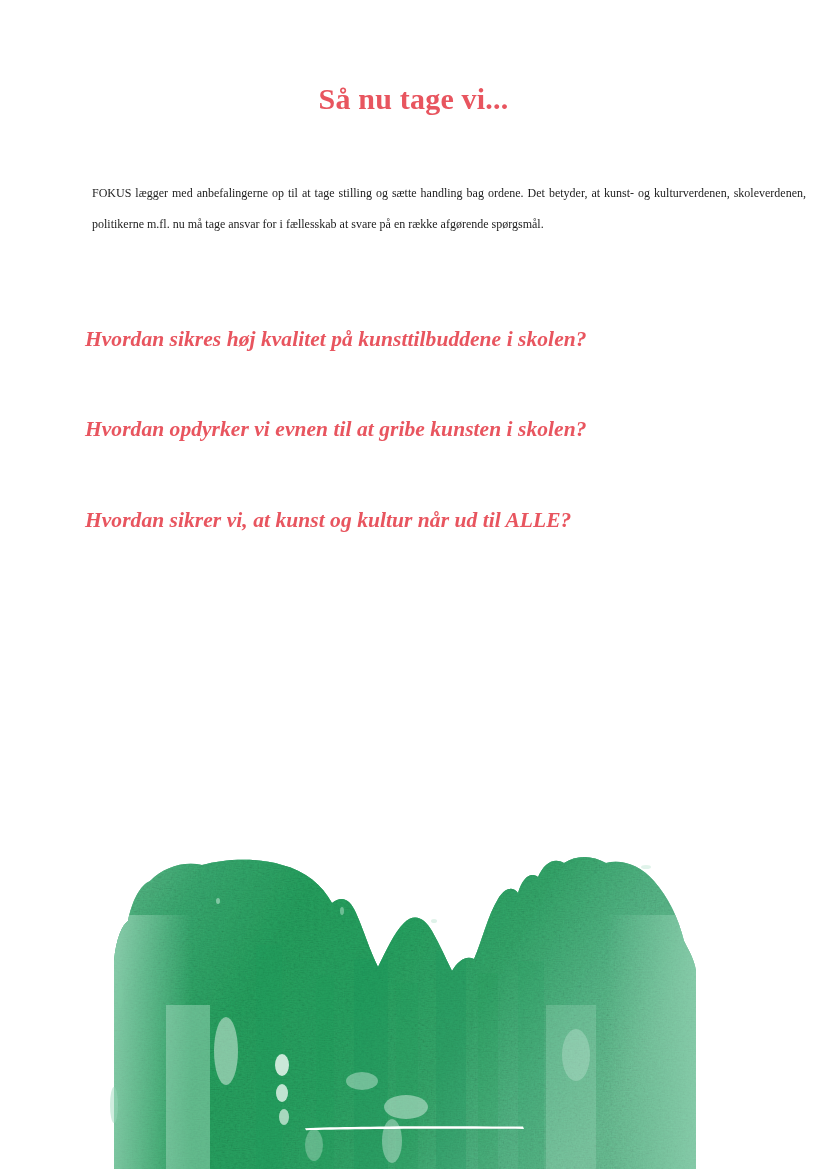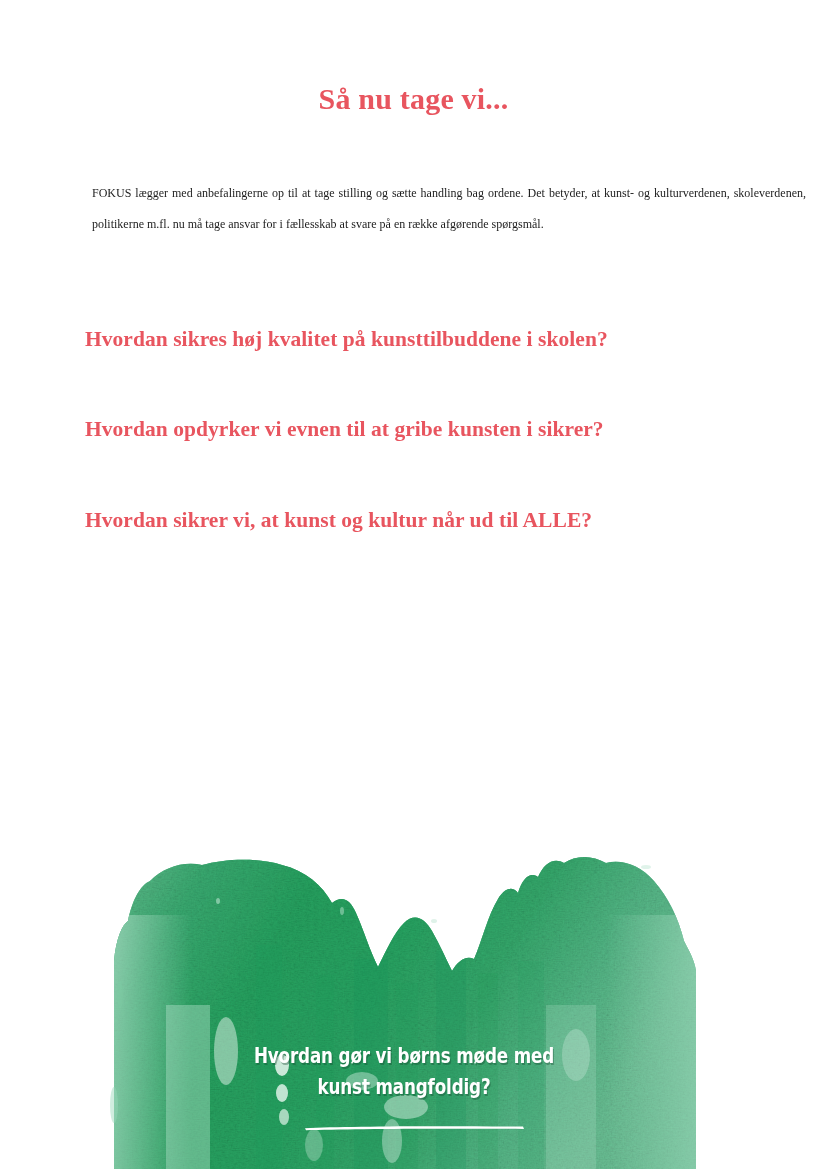--- a/index.html
+++ b/index.html
@@ -50,20 +50,21 @@
     color: #1c1c1c;
     margin-left: 40px;
   }
 
   
   .questions {
     position: absolute;
     top: 324px;
     left: 85px;
     width: 655px;
+    font-style: italic;
   }
   .question {
     font-family: "Liberation Serif", serif;
     font-weight: bold;
     font-size: 21.5px;
     line-height: 31px;
     color: #e8555f;
     letter-spacing: 0.05px;
   }
   .q-gap-1 { margin-bottom: 59px; }
@@ -119,21 +120,21 @@
 <body>
 
 <div class="page">
 
   <div class="page-title">Så nu tage vi...</div>
 
   <div class="intro">FOKUS lægger med anbefalingerne op til at tage stilling og sætte handling bag ordene. Det betyder, at kunst- og kulturverdenen, skoleverdenen, politikerne m.fl. nu må tage ansvar for i fællesskab at svare på en række afgørende spørgsmål.</div>
 
   <div class="questions">
     <div class="question q-gap-1">Hvordan sikres høj kvalitet på kunsttilbuddene i skolen?</div>
-    <div class="question q-gap-2">Hvordan opdyrker vi evnen til at gribe kunsten i sikrer?</div>
+    <div class="question q-gap-2">Hvordan opdyrker vi evnen til at gribe kunsten i skolen?</div>
     <div class="question q-gap-5">Hvordan sikrer vi, at kunst og kultur når ud til ALLE?</div>
   </div>
 
   <div class="watercolor">
     <svg viewBox="0 0 596 314" preserveAspectRatio="none">
       <defs>
         <linearGradient id="gmain" x1="0" y1="0" x2="1" y2="0.3">
           <stop offset="0%" stop-color="#8fd2b0"></stop>
           <stop offset="16%" stop-color="#46b27c"></stop>
           <stop offset="34%" stop-color="#27a461"></stop>
@@ -221,22 +222,18 @@
 
       <ellipse cx="14" cy="140" rx="3" ry="14" fill="#7ccaa2" opacity="0.5"></ellipse>
       <ellipse cx="8" cy="250" rx="4" ry="18" fill="#9ad6ba" opacity="0.45"></ellipse>
       <ellipse cx="112" cy="46" rx="2" ry="3" fill="#b7e2cd" opacity="0.6"></ellipse>
       <ellipse cx="236" cy="56" rx="2" ry="4" fill="#b7e2cd" opacity="0.5"></ellipse>
       <ellipse cx="328" cy="66" rx="3" ry="2" fill="#bfe5d3" opacity="0.5"></ellipse>
       <ellipse cx="540" cy="12" rx="5" ry="2" fill="#c7e9d9" opacity="0.55"></ellipse>
     </svg>
   </div>
 
-  <div class="green-text-wrap">
-    <div class="green-text">Hvordan gør vi børns møde med
-kunst mangfoldig?</div>
-  </div>
 
   <svg class="green-rule" viewBox="0 0 220 6" preserveAspectRatio="none">
     <path d="M0,3.2 C40,1.4 120,0.8 218,1.6 L219,3.9 C120,3.3 40,3.9 1,5.2 Z" fill="#ffffff"></path>
   </svg>
 
 </div>
 
 </body></html>

